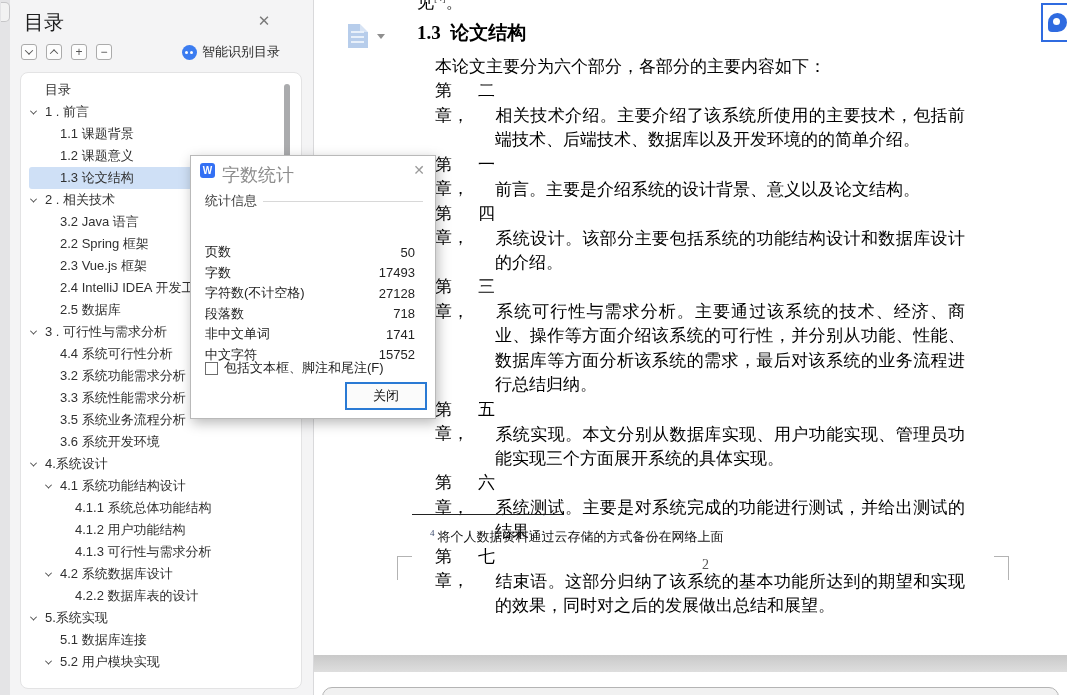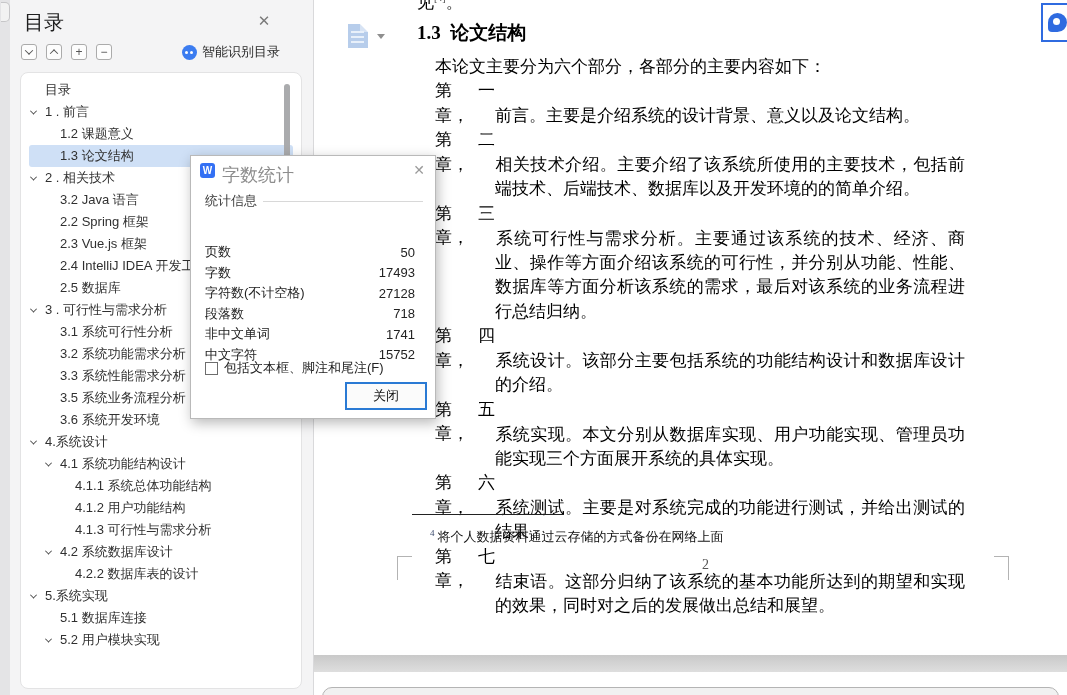--- a/index.html
+++ b/index.html
@@ -122,20 +122,25 @@
         <div class="toc-row">
           <span class="toc-ind" style="width: 2px;"></span>
           <span class="toc-chev">
             <span class="chev down"></span>
           </span>
           <span>1 . 前言</span>
         </div>
         <div class="toc-row">
           <span class="toc-ind" style="width: 17px;"></span>
           <span class="toc-chev"></span>
+          <span>1.1 课题背景</span>
+        </div>
+        <div class="toc-row">
+          <span class="toc-ind" style="width: 17px;"></span>
+          <span class="toc-chev"></span>
           <span>1.2 课题意义</span>
         </div>
         <div class="toc-row sel">
           <span class="toc-ind" style="width: 17px;"></span>
           <span class="toc-chev"></span>
           <span>1.3 论文结构</span>
         </div>
         <div class="toc-row">
           <span class="toc-ind" style="width: 2px;"></span>
           <span class="toc-chev">
@@ -171,21 +176,21 @@
         <div class="toc-row">
           <span class="toc-ind" style="width: 2px;"></span>
           <span class="toc-chev">
             <span class="chev down"></span>
           </span>
           <span>3 . 可行性与需求分析</span>
         </div>
         <div class="toc-row">
           <span class="toc-ind" style="width: 17px;"></span>
           <span class="toc-chev"></span>
-          <span>3.1 系统可行性分析</span>
+          <span>4.4 系统可行性分析</span>
         </div>
         <div class="toc-row">
           <span class="toc-ind" style="width: 17px;"></span>
           <span class="toc-chev"></span>
           <span>3.2 系统功能需求分析</span>
         </div>
         <div class="toc-row">
           <span class="toc-ind" style="width: 17px;"></span>
           <span class="toc-chev"></span>
           <span>3.3 系统性能需求分析</span>
@@ -268,24 +273,24 @@
     <div id="prev-line"><span>见</span><sup>[4]</sup><span>。</span></div>
 
     <div id="paste-btn">
       <span id="paste-icon"></span>
       <span id="paste-arrow"></span>
     </div>
 
     <div id="doc-heading">1.3  论文结构</div>
     <div id="doc-intro">本论文主要分为六个部分，各部分的主要内容如下：</div>
     <div id="chapters">
+        <p class="chapter"><span class="ch-label">第二章，</span><span class="ch-text">相关技术介绍。主要介绍了该系统所使用的主要技术，包括前端技术、后端技术、数据库以及开发环境的的简单介绍。</span></p>
         <p class="chapter"><span class="ch-label">第一章，</span><span class="ch-text">前言。主要是介绍系统的设计背景、意义以及论文结构。</span></p>
-        <p class="chapter"><span class="ch-label">第二章，</span><span class="ch-text">相关技术介绍。主要介绍了该系统所使用的主要技术，包括前端技术、后端技术、数据库以及开发环境的的简单介绍。</span></p>
+        <p class="chapter"><span class="ch-label">第四章，</span><span class="ch-text">系统设计。该部分主要包括系统的功能结构设计和数据库设计的介绍。</span></p>
         <p class="chapter"><span class="ch-label">第三章，</span><span class="ch-text">系统可行性与需求分析。主要通过该系统的技术、经济、商业、操作等方面介绍该系统的可行性，并分别从功能、性能、数据库等方面分析该系统的需求，最后对该系统的业务流程进行总结归纳。</span></p>
-        <p class="chapter"><span class="ch-label">第四章，</span><span class="ch-text">系统设计。该部分主要包括系统的功能结构设计和数据库设计的介绍。</span></p>
         <p class="chapter"><span class="ch-label">第五章，</span><span class="ch-text">系统实现。本文分别从数据库实现、用户功能实现、管理员功能实现三个方面展开系统的具体实现。</span></p>
         <p class="chapter"><span class="ch-label">第六章，</span><span class="ch-text">系统测试。主要是对系统完成的功能进行测试，并给出测试的结果。</span></p>
         <p class="chapter"><span class="ch-label">第七章，</span><span class="ch-text">结束语。这部分归纳了该系统的基本功能所达到的期望和实现的效果，同时对之后的发展做出总结和展望。</span></p>
       </div>
 
     <div id="footnote-sep"></div>
     <div id="footnote"><sup>4</sup><span>将个人数据资料通过云存储的方式备份在网络上面</span></div>
 
     <div id="corner-left" class="corner-mark"></div>
     <div id="corner-right" class="corner-mark"></div>

